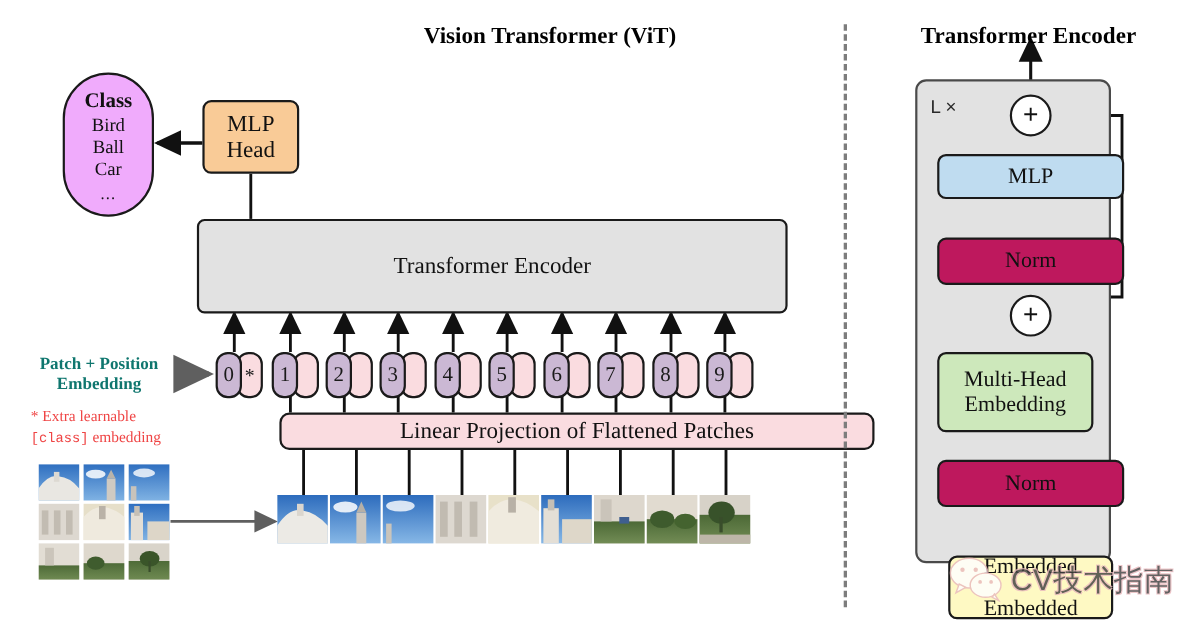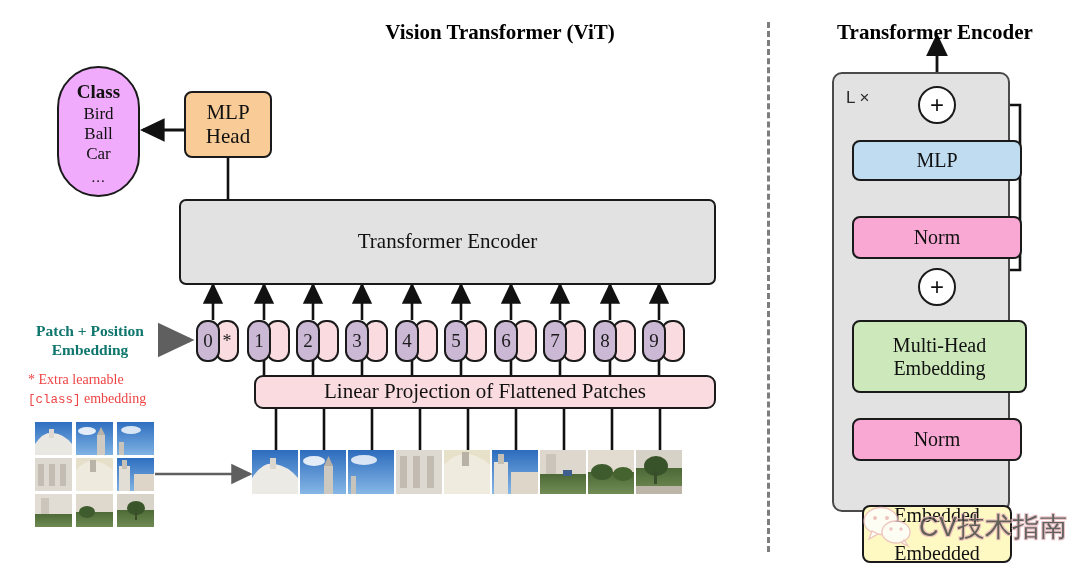--- a/index.html
+++ b/index.html
@@ -136,21 +136,21 @@
     display: flex;
     align-items: center;
     justify-content: center;
     text-align: center;
     font-size: 20px;
     color: #111;
     line-height: 1.12;
     flex-direction: column;
   }
   .blk-mlp  { background: #bfdcf0; }
-  .blk-norm { background: #f9a8d4; }
+  .blk-norm { background: #be185d; }
   .blk-attn { background: #cde8bb; }
   .blk-emb  { background: #fef9c3; gap: 15px; }
 
   .plus-node {
     box-sizing: border-box;
     width: 38px;
     height: 38px;
     border-radius: 50%;
     background: #ffffff;
     border: 2.4px solid #1a1a1a;
@@ -348,21 +348,21 @@
     <div class="abs" style="left:593px; top:0; width:44px; height:42px;">
       <div class="tok tok-num">8</div>
       <div class="tok tok-emb"></div>
     </div>
     <div class="abs" style="left:642px; top:0; width:44px; height:42px;">
       <div class="tok tok-num">9</div>
       <div class="tok tok-emb"></div>
     </div>
   </div>
 
-  <div class="abs box linear-proj" style="left:254px; top:375px; width:462px; height:34px;">
+  <div class="abs box linear-proj" style="left:254px; top:375px; width:541px; height:34px;">
     <span>Linear Projection of Flattened Patches</span>
   </div>
 
   <div class="abs" style="left:35px; top:422px; width:120px; height:105px;">
     <svg width="120" height="105" viewBox="0 0 120 105">
       <defs>
         <linearGradient id="sky" x1="0" y1="0" x2="0" y2="1">
           <stop offset="0%" stop-color="#2f6fc0"></stop>
             <stop offset="100%" stop-color="#7fb2e3"></stop>
         </linearGradient>
@@ -504,21 +504,21 @@
   <div class="abs blk blk-mlp" style="left:852px; top:140px; width:170px; height:41px;">
     <span>MLP</span>
   </div>
 
   <div class="abs blk blk-norm" style="left:852px; top:216px; width:170px; height:43px;">
     <span>Norm</span>
   </div>
 
   <div class="abs plus-node" style="left:918px; top:268px;">+</div>
 
-  <div class="abs blk blk-attn" style="left:852px; top:320px; width:175px; height:73px;">
+  <div class="abs blk blk-attn" style="left:852px; top:320px; width:142px; height:73px;">
     <span>Multi-Head</span>
     <span>Embedding</span>
   </div>
 
   <div class="abs blk blk-norm" style="left:852px; top:418px; width:170px; height:43px;">
     <span>Norm</span>
   </div>
 
   <div class="abs blk blk-emb" style="left:862px; top:505px; width:150px; height:58px;">
     <span>Embedded</span>

